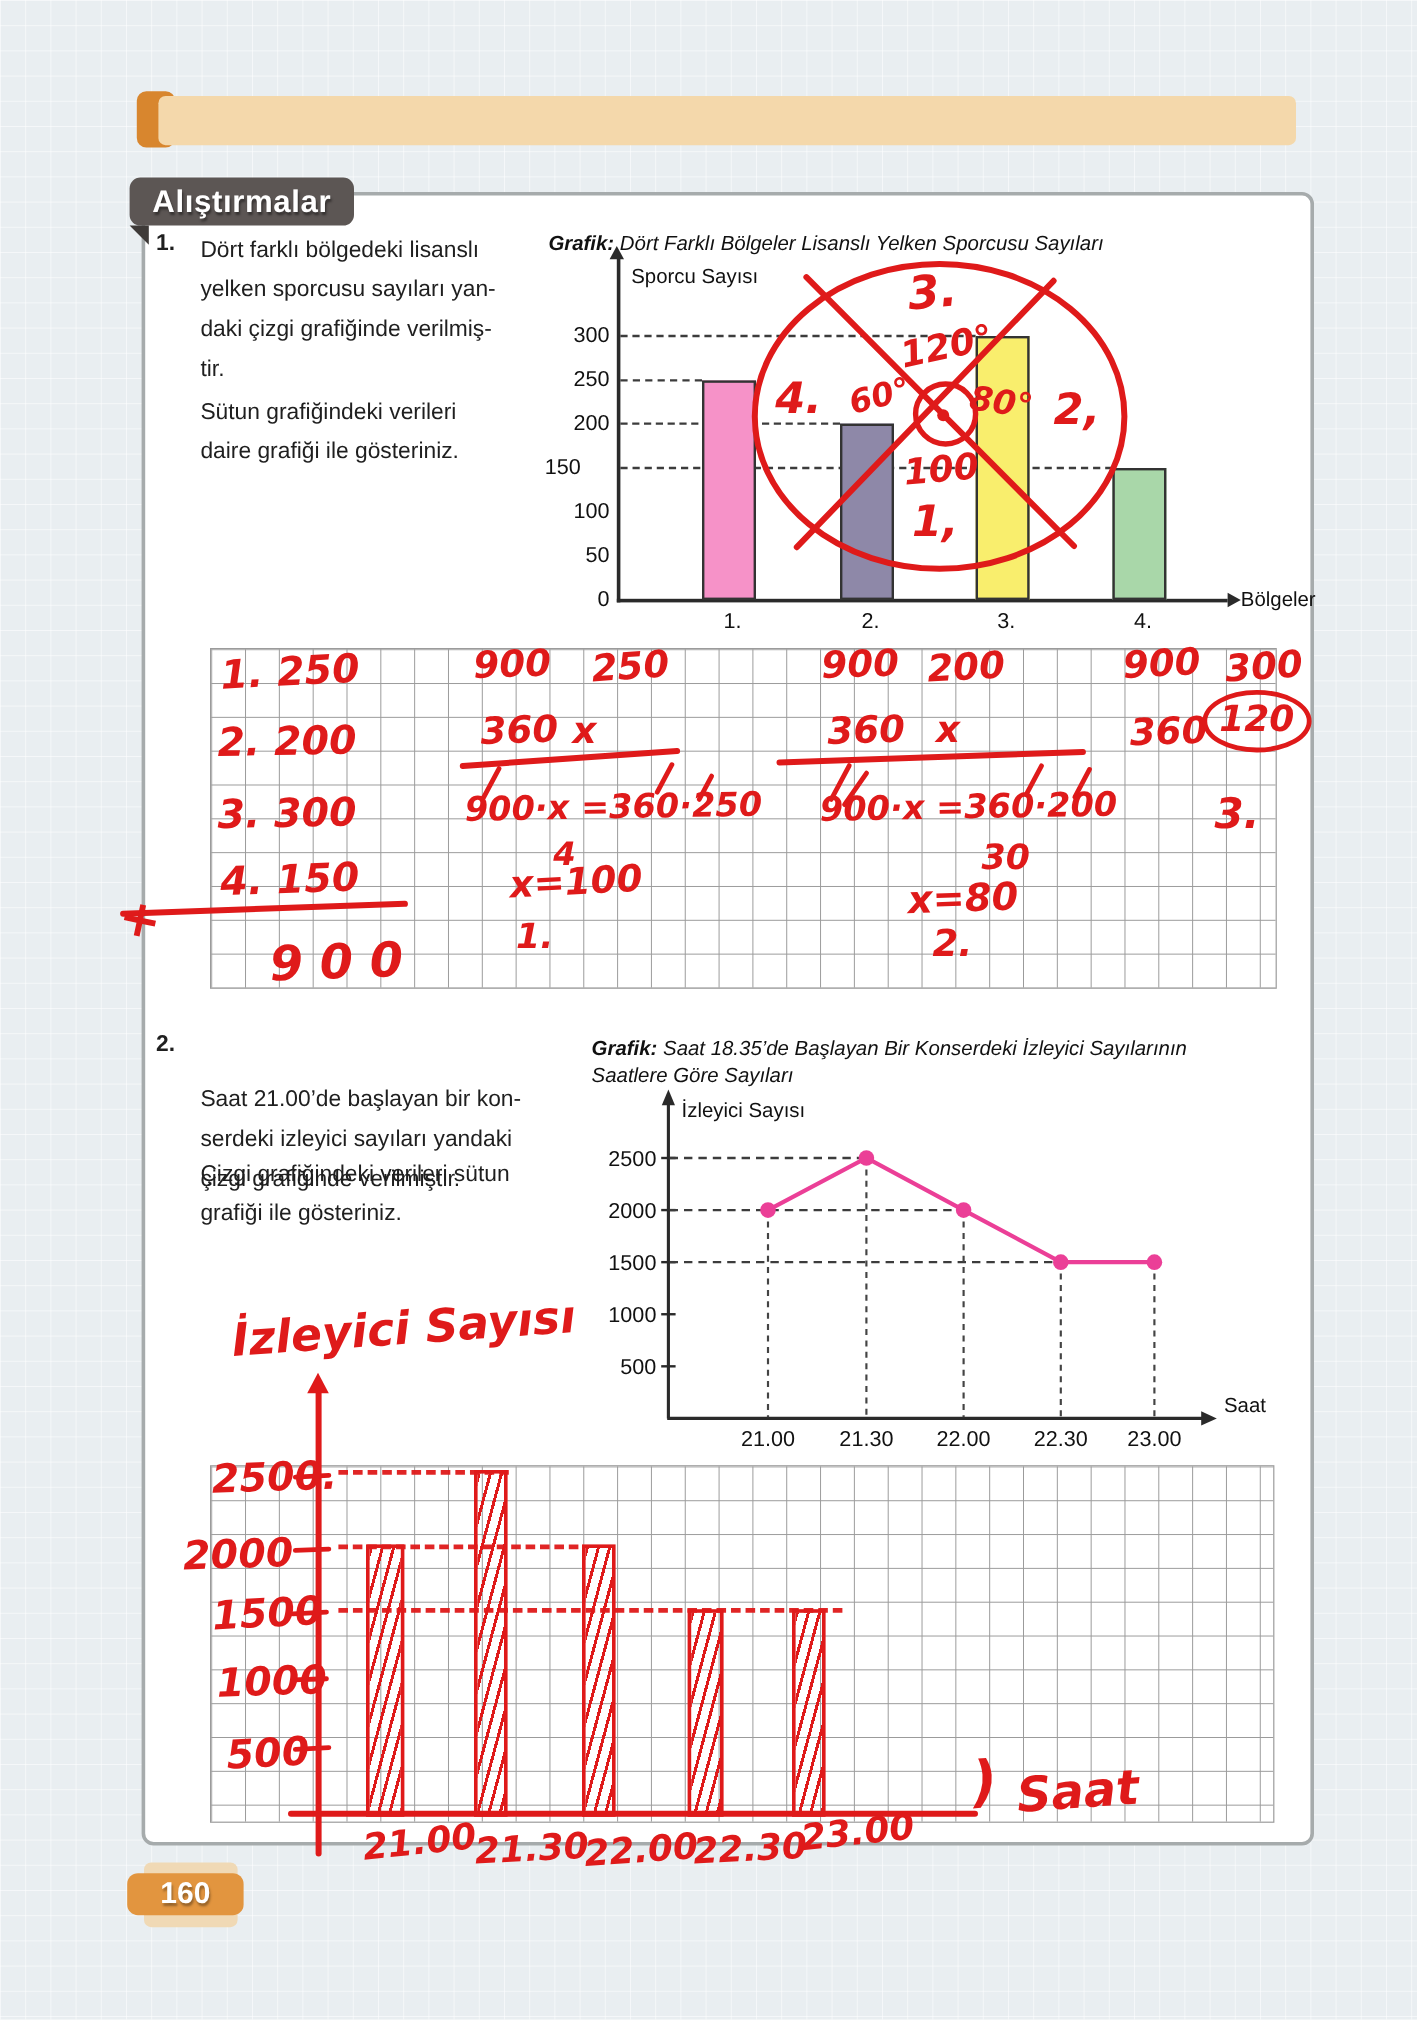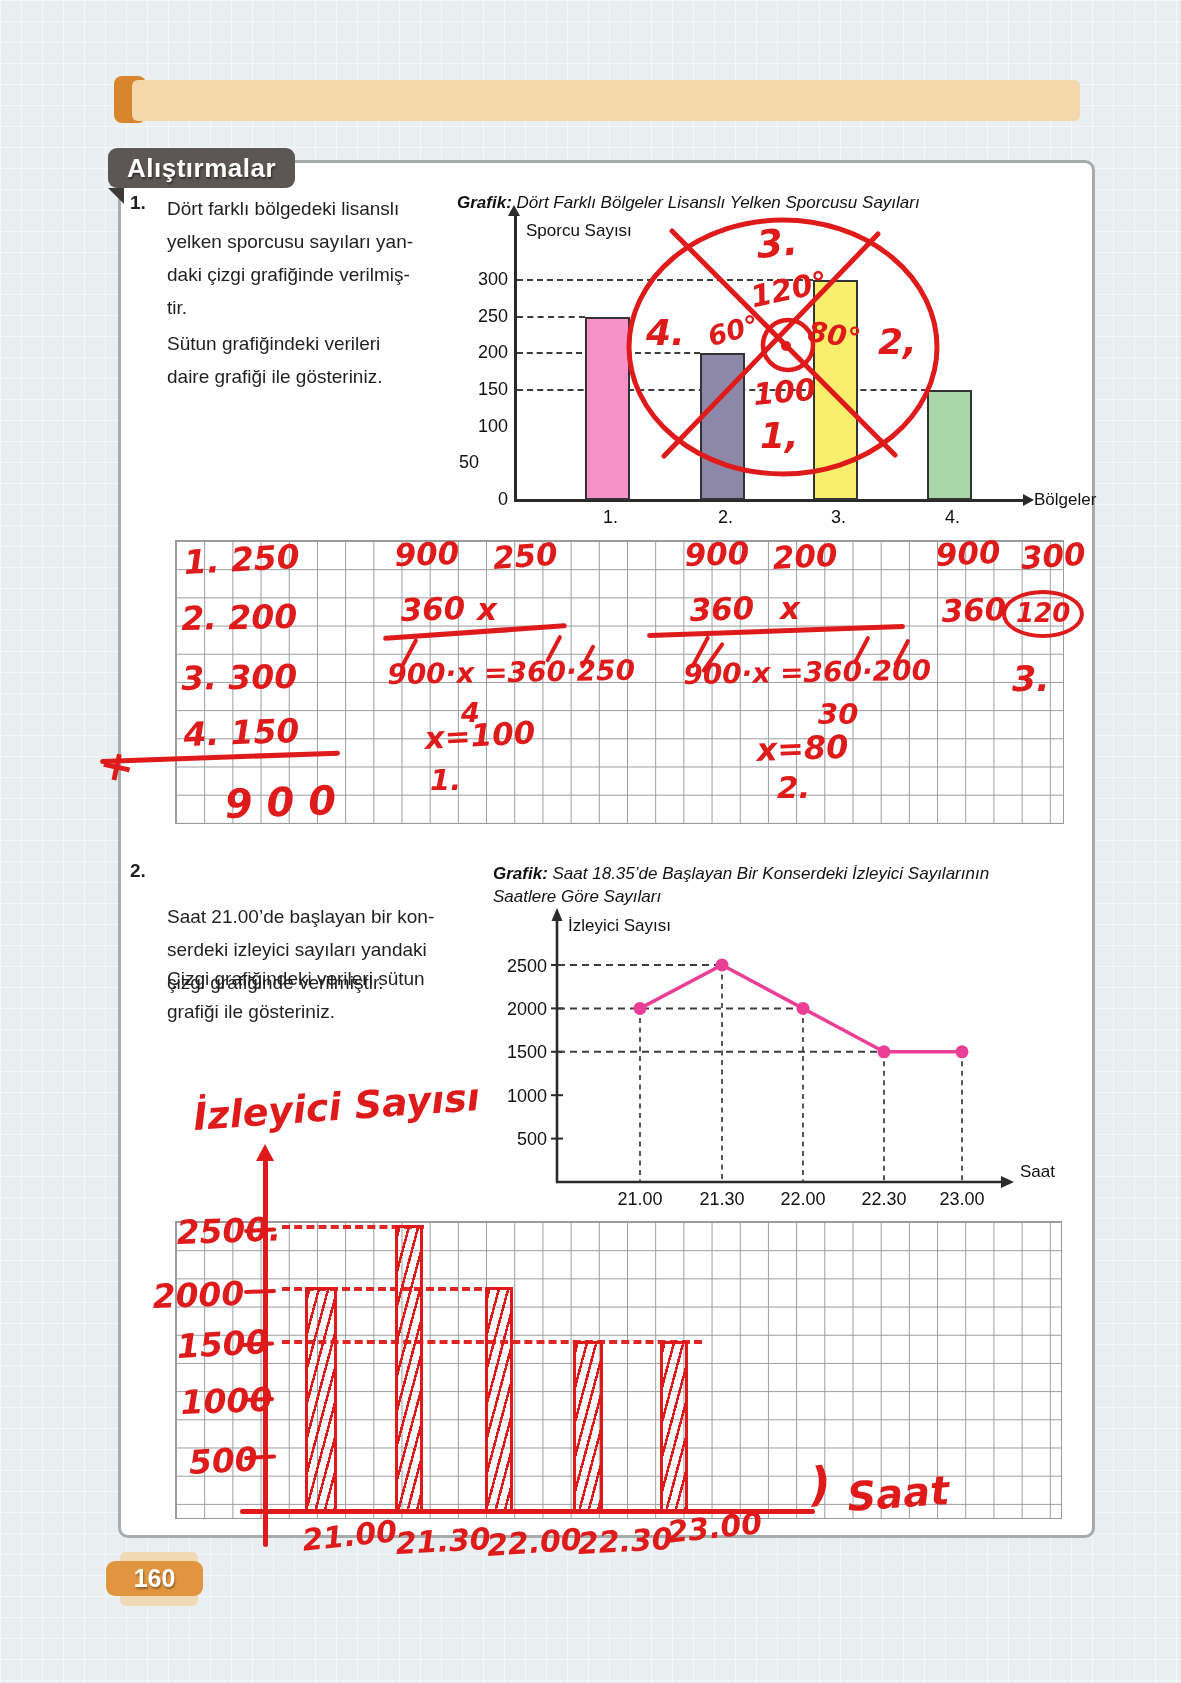--- a/index.html
+++ b/index.html
@@ -71,23 +71,23 @@
 </div>
 <div class="abs axlabel" style="left:526px;top:221px;">Sporcu Sayısı</div>
 <div class="abs axlabel" style="left:1034px;top:490px;">Bölgeler</div>
 
 <div id="layer" class="abs" style="left:0;top:0;width:1181px;height:1683px;">
     <div style="position: absolute; left: 513.5px; top: 215px; width: 3px; height: 287px; background: rgb(42, 42, 42); z-index: 3;"></div>
     <div class="arr-up" style="position: absolute; left: 507.5px; top: 205px; z-index: 3;"></div>
     <div style="position: absolute; left: 513.5px; top: 499px; width: 509px; height: 3px; background: rgb(42, 42, 42); z-index: 3;"></div>
     <div class="arr-right" style="position: absolute; left: 1023px; top: 494px; z-index: 3;"></div>
     <div class="ticklab" style="position: absolute; left: 430px; top: 489px; width: 78px; text-align: right; z-index: 3;">0</div>
-    <div class="ticklab" style="position: absolute; left: 430px; top: 452.333px; width: 78px; text-align: center; z-index: 3;">50</div>
+    <div class="ticklab" style="position: absolute; left: 430px; top: 452.333px; width: 78px; text-align: right; z-index: 3;">50</div>
     <div class="ticklab" style="position: absolute; left: 430px; top: 415.667px; width: 78px; text-align: right; z-index: 3;">100</div>
-    <div class="ticklab" style="position: absolute; left: 430px; top: 379px; width: 78px; text-align: right; z-index: 3;">150</div>
+    <div class="ticklab" style="position: absolute; left: 430px; top: 379px; width: 78px; text-align: center; z-index: 3;">150</div>
     <div class="bdash" style="position: absolute; left: 517px; top: 389px; width: 410px; z-index: 2;"></div>
     <div class="ticklab" style="position: absolute; left: 430px; top: 342.333px; width: 78px; text-align: right; z-index: 3;">200</div>
     <div class="bdash" style="position: absolute; left: 517px; top: 352.333px; width: 183px; z-index: 2;"></div>
     <div class="ticklab" style="position: absolute; left: 430px; top: 305.667px; width: 78px; text-align: right; z-index: 3;">250</div>
     <div class="bdash" style="position: absolute; left: 517px; top: 315.667px; width: 68px; z-index: 2;"></div>
     <div class="ticklab" style="position: absolute; left: 430px; top: 269px; width: 78px; text-align: right; z-index: 3;">300</div>
     <div class="bdash" style="position: absolute; left: 517px; top: 279px; width: 296px; z-index: 2;"></div>
     <div class="bar" style="position: absolute; left: 585px; top: 316.667px; width: 45px; height: 183.333px; background: rgb(246, 146, 200); z-index: 4;"></div>
     <div class="ticklab" style="position: absolute; left: 593.5px; top: 507px; width: 34px; text-align: center; z-index: 3;">1.</div>
     <div class="bar" style="position: absolute; left: 700px; top: 353.333px; width: 45px; height: 146.667px; background: rgb(142, 136, 168); z-index: 4;"></div>
@@ -148,21 +148,21 @@
     <div class="hw" style="position: absolute; left: 772px; top: 543px; font-size: 31px; transform: rotate(-3deg); z-index: 8;">200</div>
     <div class="hw" style="position: absolute; left: 689px; top: 595px; font-size: 31px; transform: rotate(-2deg); z-index: 8;">360</div>
     <div class="hw" style="position: absolute; left: 780px; top: 593px; font-size: 31px; transform: rotate(0deg); z-index: 8;">x</div>
     <div class="hw" style="position: absolute; left: 683px; top: 661px; font-size: 28px; transform: rotate(-1deg); z-index: 8;">900·x =360·200</div>
     <div class="hw" style="position: absolute; left: 818px; top: 700px; font-size: 29px; transform: rotate(0deg); z-index: 8;">30</div>
     <div class="hw" style="position: absolute; left: 756px; top: 734px; font-size: 32px; transform: rotate(-2deg); z-index: 8;">x=80</div>
     <div class="hw" style="position: absolute; left: 777px; top: 772px; font-size: 31px; transform: rotate(0deg); z-index: 8;">2.</div>
     <div class="hw" style="position: absolute; left: 935px; top: 540px; font-size: 31px; transform: rotate(-3deg); z-index: 8;">900</div>
     <div class="hw" style="position: absolute; left: 1020px; top: 543px; font-size: 31px; transform: rotate(-4deg); z-index: 8;">300</div>
     <div class="hw" style="position: absolute; left: 941px; top: 596px; font-size: 31px; transform: rotate(-2deg); z-index: 8;">360</div>
-    <div class="hw hw-circle" style="position: absolute; left: 1002px; top: 590px; font-size: 26px; transform: rotate(0deg); z-index: 8;">120</div>
+    <div class="hw hw-circle" style="position: absolute; left: 1002px; top: 575px; font-size: 30px; transform: rotate(0deg); z-index: 8;">120</div>
     <div class="hw" style="position: absolute; left: 1012px; top: 662px; font-size: 35px; transform: rotate(0deg); z-index: 8;">3.</div>
     <div class="hw" style="position: absolute; left: 192px; top: 1098px; font-size: 38px; transform: rotate(-4deg); z-index: 8;">İzleyici Sayısı</div>
     <div class="hw" style="position: absolute; left: 176px; top: 1216px; font-size: 33px; transform: rotate(-2deg); z-index: 8;">2500.</div>
     <div class="hw" style="position: absolute; left: 152px; top: 1280px; font-size: 33px; transform: rotate(-2deg); z-index: 8;">2000</div>
     <div class="hw" style="position: absolute; left: 176px; top: 1330px; font-size: 33px; transform: rotate(-3deg); z-index: 8;">1500</div>
     <div class="hw" style="position: absolute; left: 180px; top: 1386px; font-size: 33px; transform: rotate(-2deg); z-index: 8;">1000</div>
     <div class="hw" style="position: absolute; left: 188px; top: 1446px; font-size: 33px; transform: rotate(-3deg); z-index: 8;">500</div>
     <div class="hw" style="position: absolute; left: 301px; top: 1526px; font-size: 30px; transform: rotate(-6deg); z-index: 8;">21.00</div>
     <div class="hw" style="position: absolute; left: 395px; top: 1529px; font-size: 30px; transform: rotate(-3deg); z-index: 8;">21.30</div>
     <div class="hw" style="position: absolute; left: 486px; top: 1531px; font-size: 30px; transform: rotate(-4deg); z-index: 8;">22.00</div>

